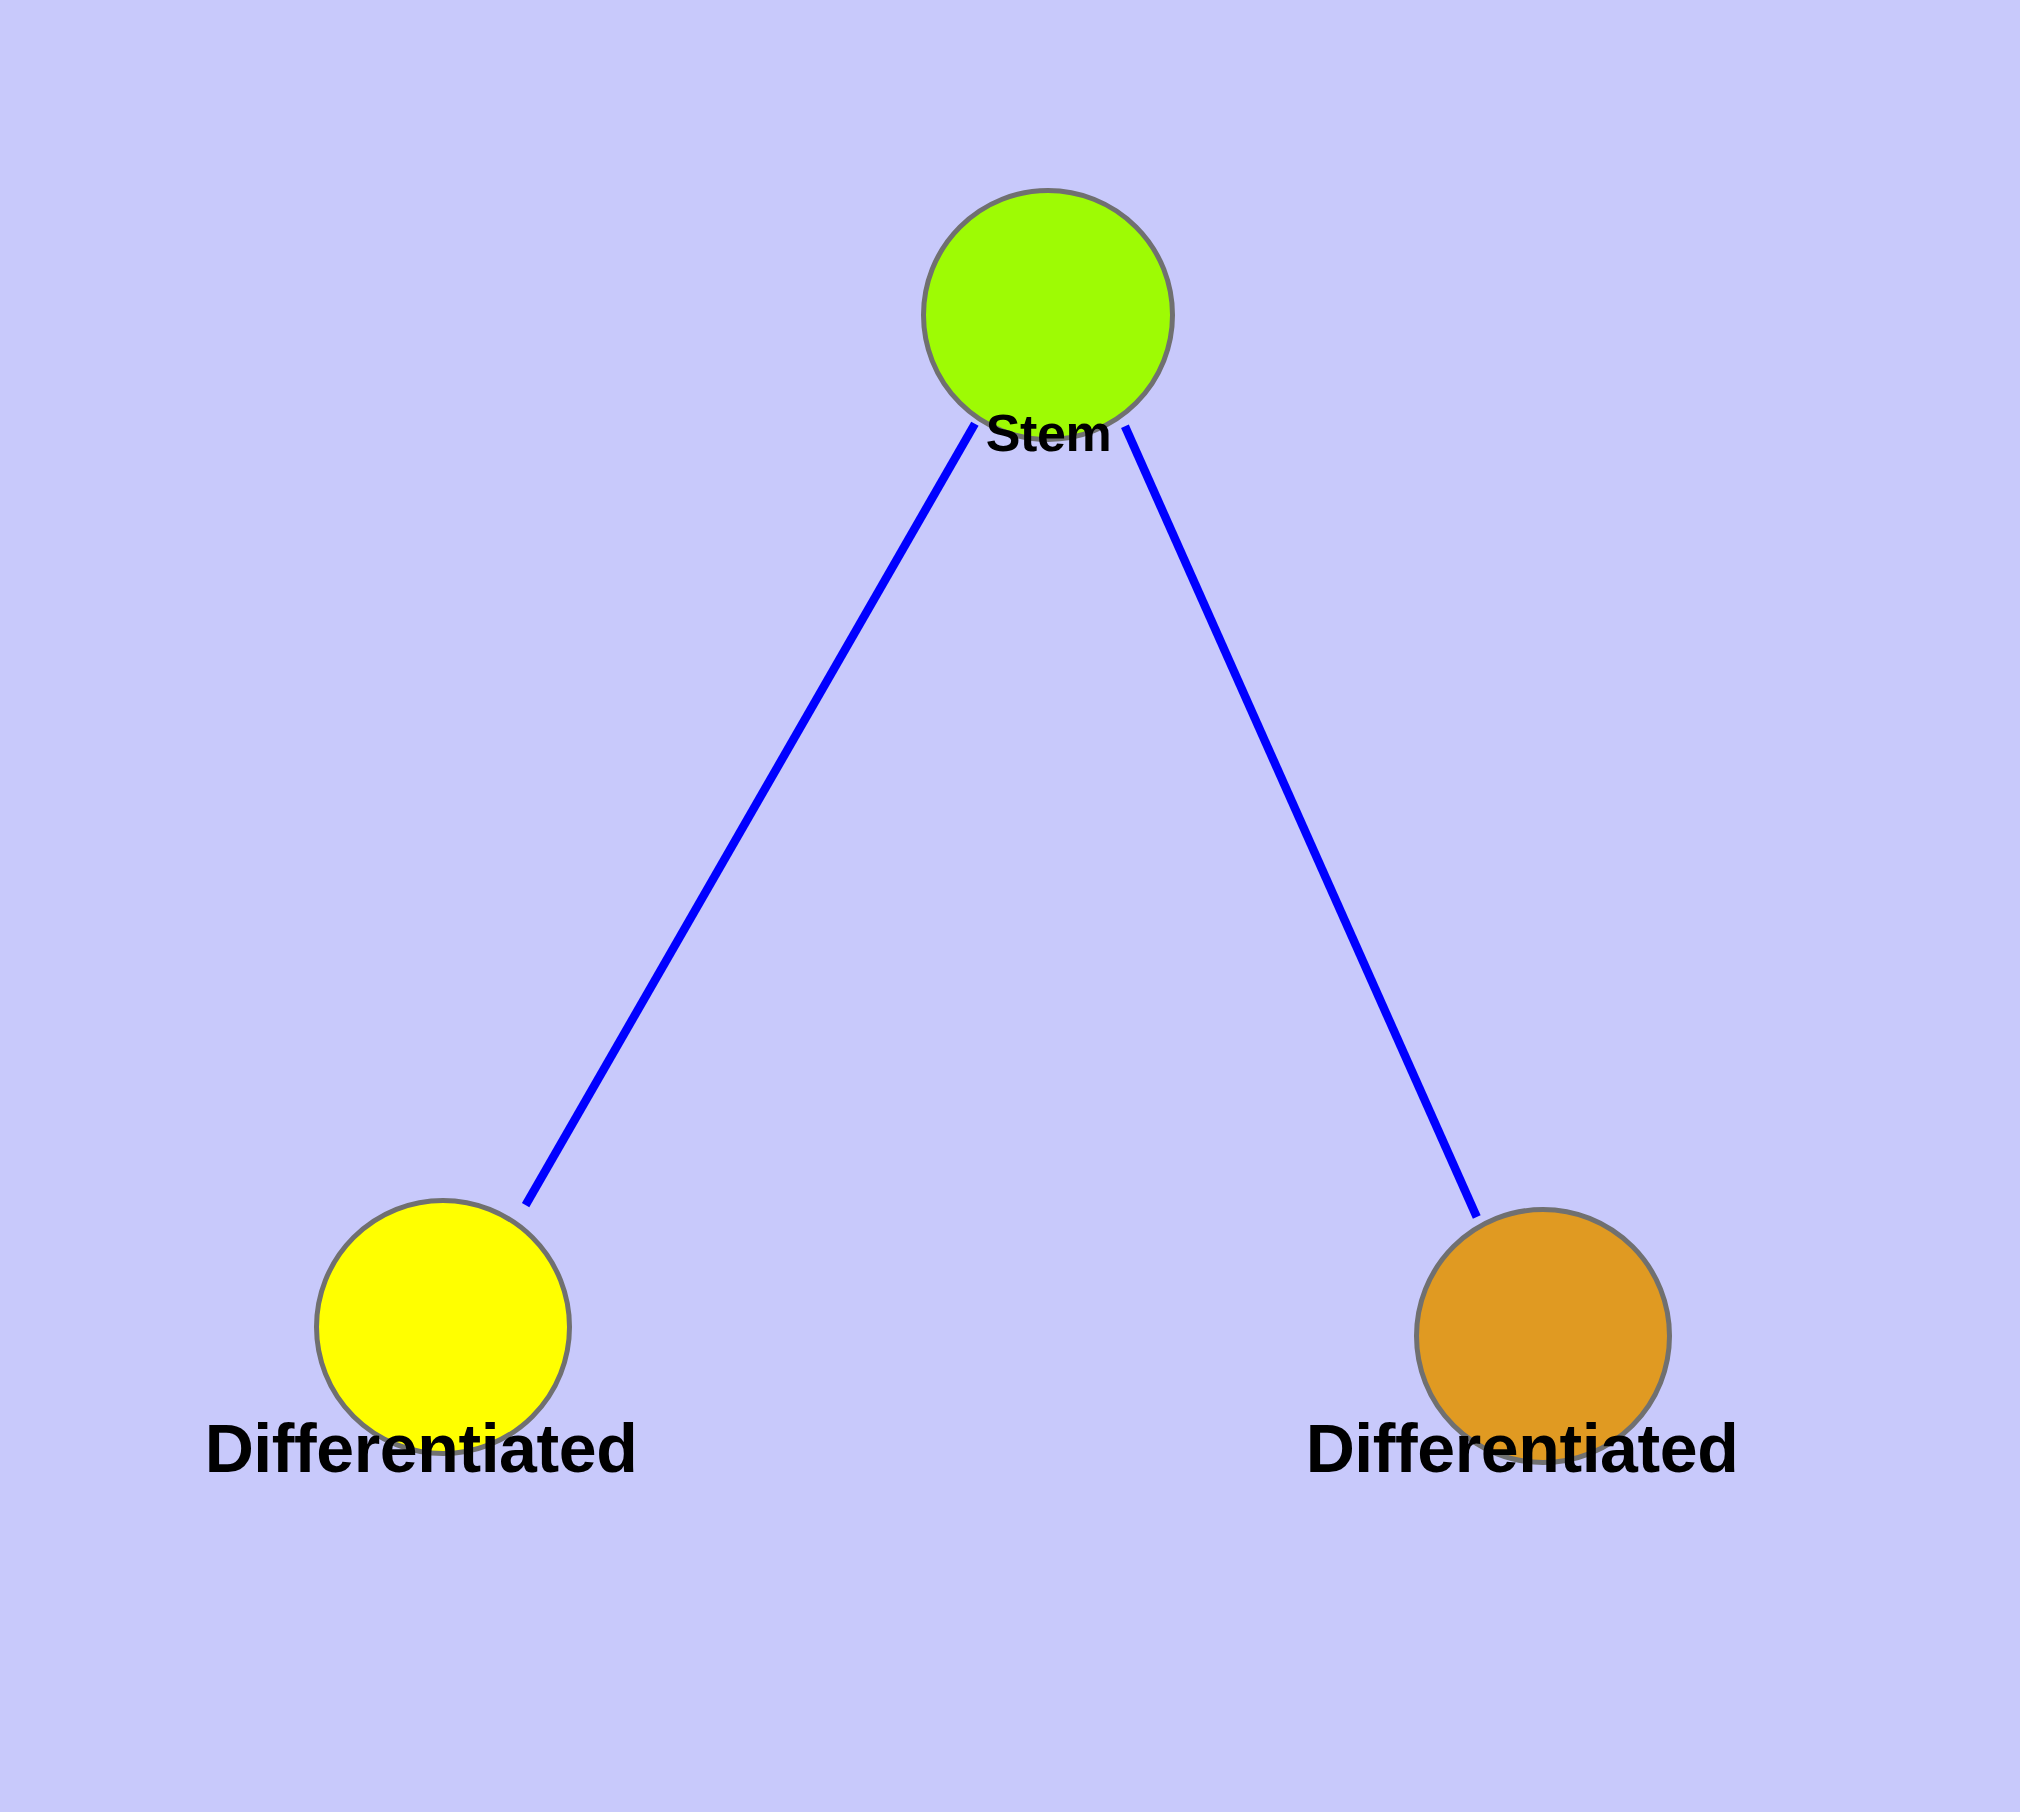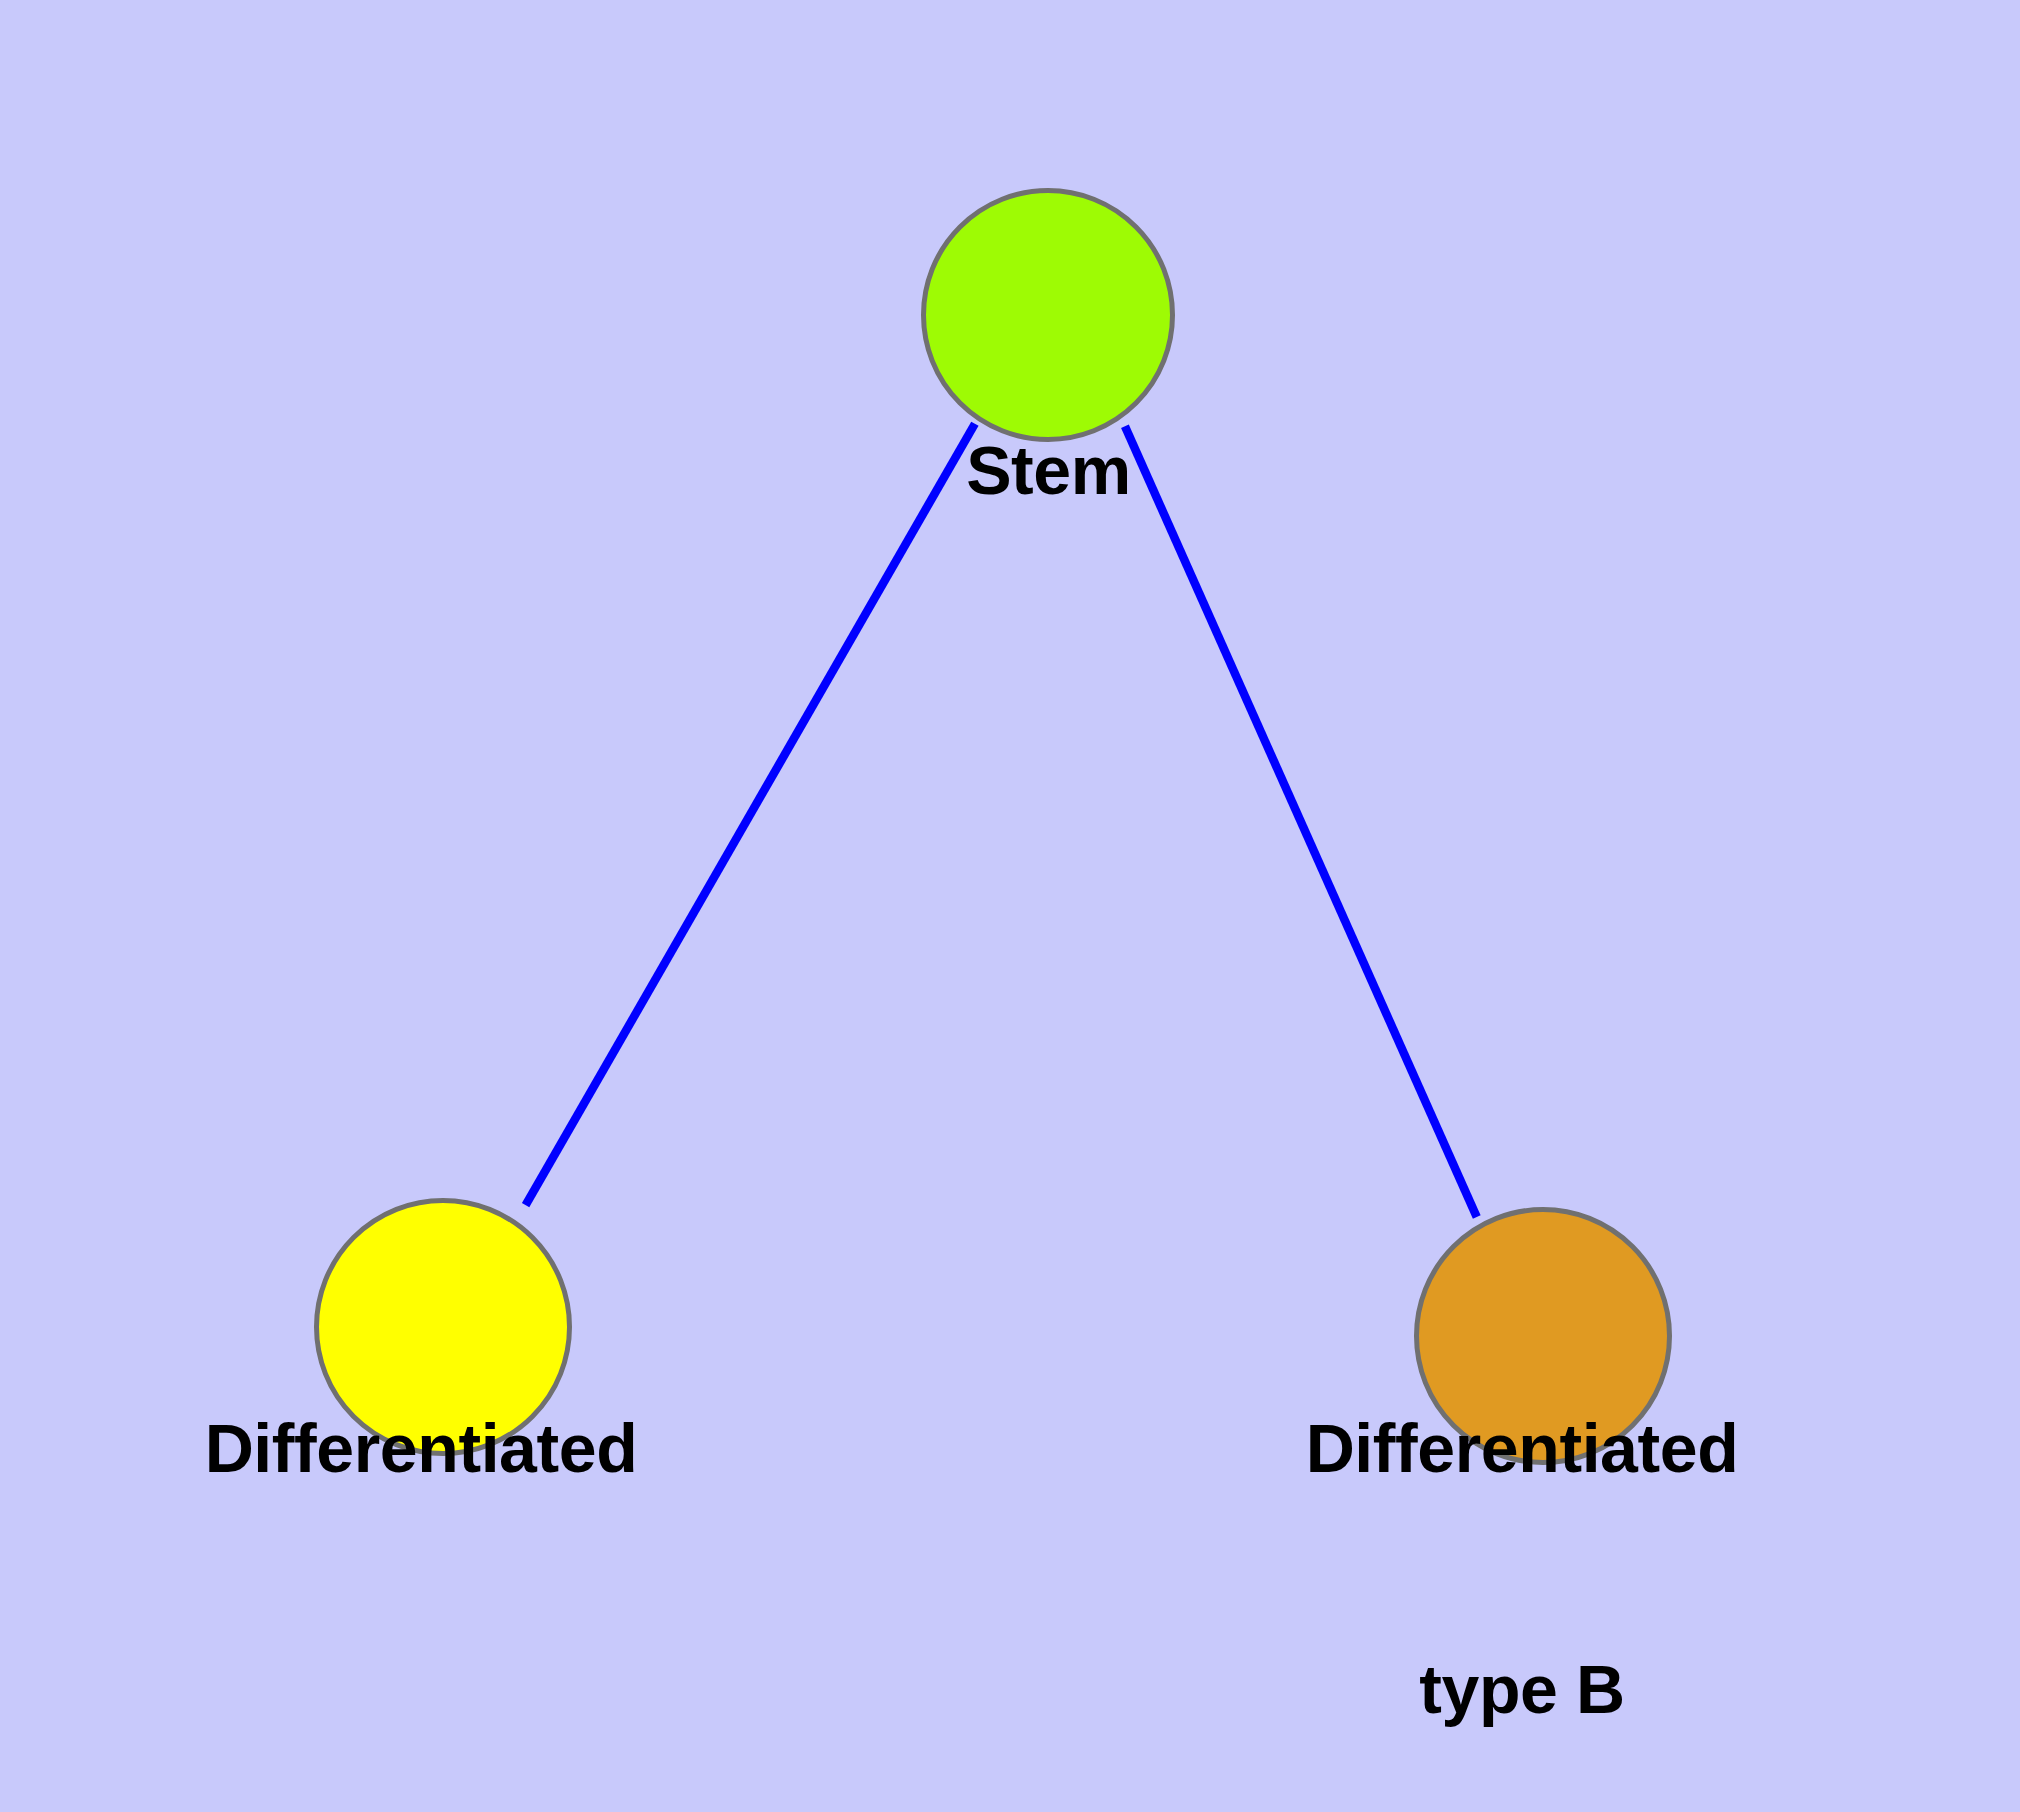--- a/index.html
+++ b/index.html
@@ -60,23 +60,23 @@
     color: #000000;
     font-weight: bold;
     text-align: center;
     line-height: 1.18;
     white-space: pre;
     pointer-events: none;
     letter-spacing: -0.4px;
   }
   .label-stem {
     left: 879px;
-    top: 270px;
+    top: 280px;
     width: 339px;
-    font-size: 68px;
+    font-size: 52px;
   }
   .label-typea {
     left: 82px;
     top: 1248px;
     width: 678px;
     font-size: 68px;
   }
   .label-typeb {
     left: 1183px;
     top: 1248px;
@@ -101,17 +101,16 @@
   <div class="node-label label-stem" style="color: rgb(0, 0, 0);">
     <div>Stem</div>
   </div>
 
   <div class="node-label label-typea" style="color: rgb(0, 0, 0);">
     <div>Differentiated</div>
   </div>
 
   <div class="node-label label-typeb" style="color: rgb(0, 0, 0);">
     <div>Differentiated</div>
-    <div>type B</div>
   </div>
 
 </div>
 
 
 </body></html>

